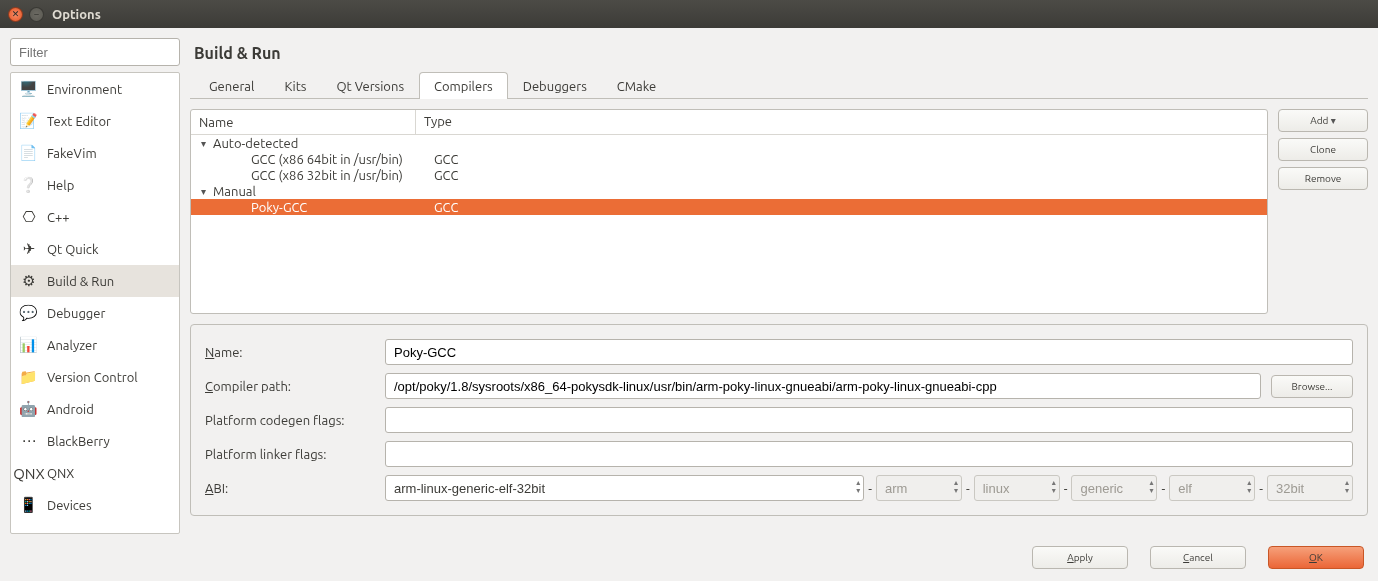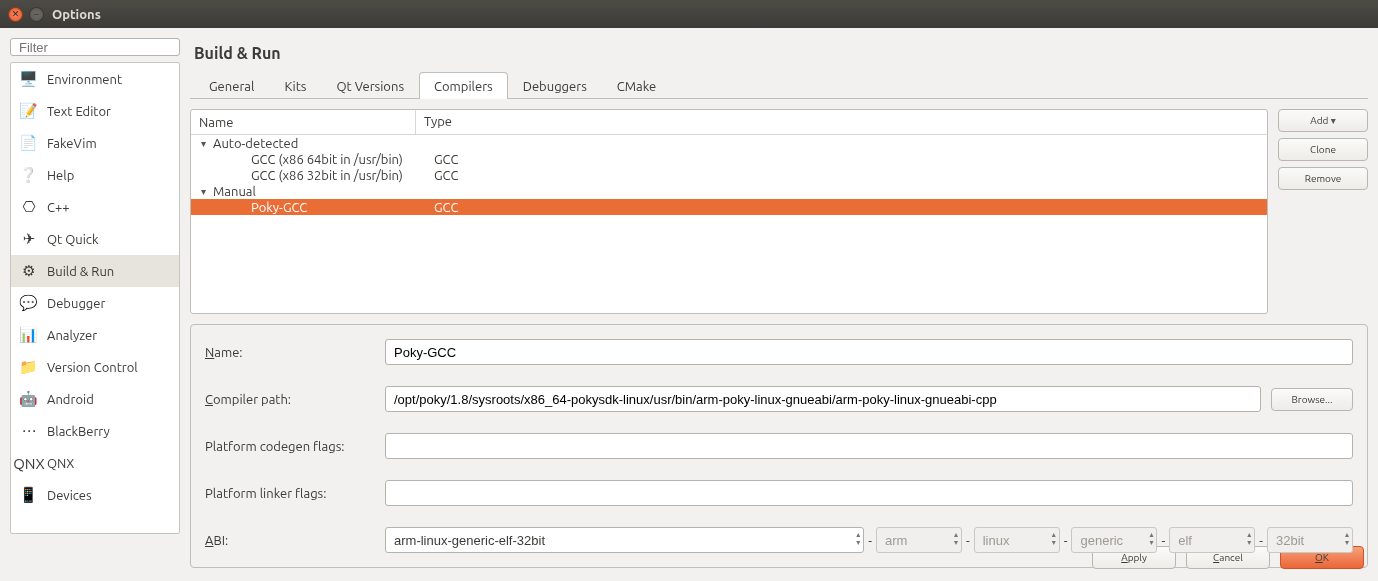--- a/index.html
+++ b/index.html
@@ -36,21 +36,21 @@
     .window-body {
       background: #f2f1f0;
       height: calc(100% - 28px);
       display: flex;
       flex-direction: column;
     }
     .main-area { flex: 1; display: flex; padding: 10px 10px 0 10px; min-height: 0;}
     
     .sidebar { width: 170px; display: flex; flex-direction: column; margin-right: 10px; }
     .filter-input {
-      width: 100%; height: 18px;
+      width: 100%; height: 28px;
       border: 1px solid #b6b3ac; border-radius: 3px;
       padding: 0 8px; background: #fff;
       color: #888; font-size: 13px; margin-bottom: 6px;
     }
     .sidebar-list {
       flex: 1; background: #fff; border: 1px solid #c7c5bf;
       overflow-y: auto;
       border-radius: 2px;
     }
     .sidebar-item {
@@ -120,21 +120,21 @@
     }
     .btn.primary { background: linear-gradient(#f6a07a,#eb6637); border-color:#c95626; }
     
     .details-panel {
       margin-top: 10px;
       background:#f2f1f0;
       border:1px solid #c0beb8;
       border-radius:4px;
       padding: 14px 14px 14px 14px;
     }
-    .form-row { display:flex; align-items:center; margin-bottom: 21px; gap: 10px;}
+    .form-row { display:flex; align-items:center; margin-bottom: 8px; gap: 10px;}
     .form-label { width: 170px; color:#3c3b37; }
     .underline-first::first-letter { text-decoration: underline; }
     .text-input {
       flex:1; height:26px; border:1px solid #b6b3ac; border-radius:3px;
       background:#fff; padding: 0 8px; font-size:13px;
     }
     .spin {
       height:26px; border:1px solid #b6b3ac; border-radius:3px;
       background:#fff; padding: 0 20px 0 8px; font-size:13px;
       appearance:none; position:relative; color:#3c3b37;
@@ -145,21 +145,21 @@
       position:absolute; right:4px; top:4px; color:#777;
     }
     .spin.disabled, .spin-wrap.disabled .spin { background:#f0efed; color:#9d9a93; border-color:#cac8c2;}
     .abi-row { display:flex; align-items:center; gap:4px; flex:1;}
     .dash { color:#3c3b37; }
     
     .footer {
       display:flex; justify-content:flex-end; gap:10px;
       padding: 12px 14px;
     }
-    .footer .btn { width: 84px; }
+    .footer .btn { width: 96px; margin-left: 12px; }
   </style>
 </head>
 <body>
 
 <div class="titlebar">
   <div class="win-btns">
     <div class="win-btn close-btn">✕</div>
     <div class="win-btn min-btn">–</div>
   </div>
   <span class="title">Options</span>

